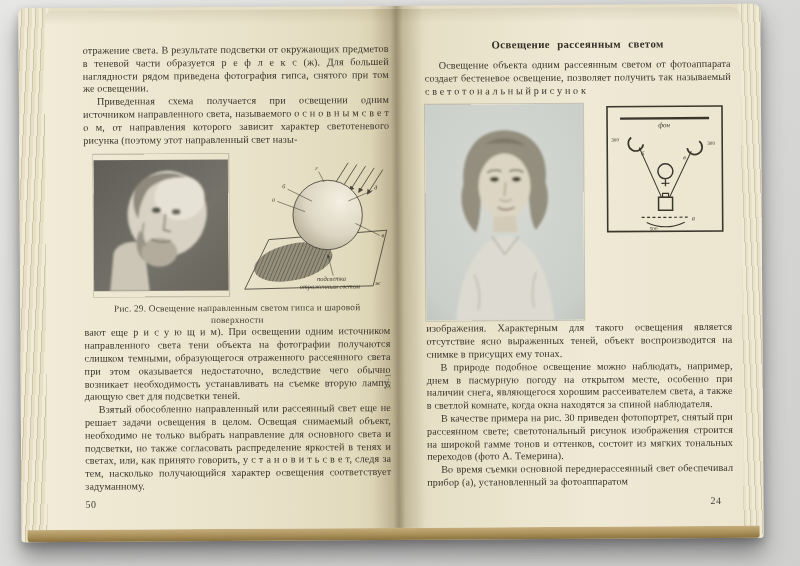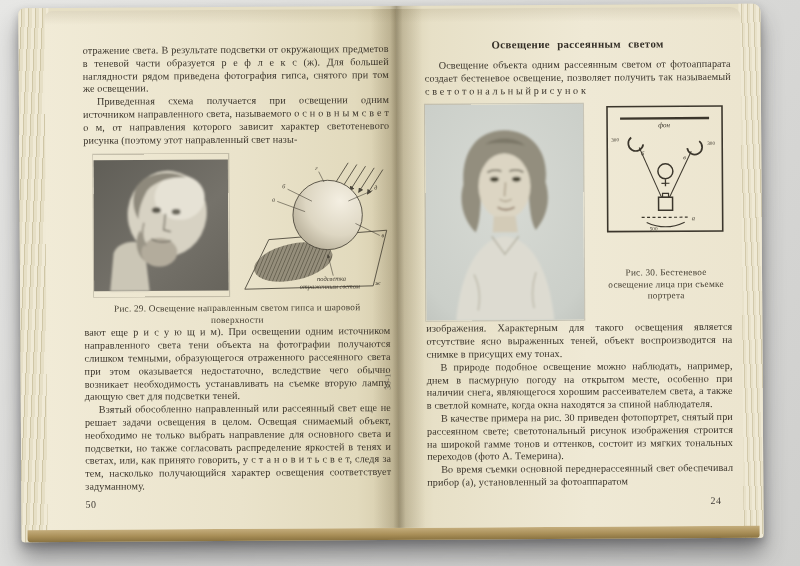--- a/index.html
+++ b/index.html
@@ -262,21 +262,20 @@
               <line x1="58" y1="80" x2="66" y2="80" stroke="#3b362c" stroke-width="1.1"></line>
 
               <rect x="55" y="94" width="14" height="13" fill="none" stroke="#3b362c" stroke-width="1.5"></rect>
               <rect x="59" y="90" width="6" height="4" fill="none" stroke="#3b362c" stroke-width="1.2"></rect>
 
               <line x1="38" y1="114" x2="84" y2="114" stroke="#3b362c" stroke-width="1.2" stroke-dasharray="3,2.4"></line>
               <text x="88" y="117" font-size="6.4" font-style="italic" fill="#3b362c">а</text>
               <path d="M43,119 q19,9 38,0" fill="none" stroke="#3b362c" stroke-width="1.1"></path>
               <text x="46" y="127" font-size="5.2" fill="#3b362c">500</text>
             </svg>
-            <div class="caption cap30">Рис. 30. Бестеневое освещение лица при съемке портрета</div>
           </div>
         </div>
 
         <p class="t after-fig">изображения. Характерным для такого освещения является отсутствие ясно выраженных теней, объект воспроизводится на снимке в присущих ему тонах.</p>
         <p class="t ind">В природе подобное освещение можно наблюдать, например, днем в пасмурную погоду на открытом месте, особенно при наличии снега, являющегося хорошим рассеивателем света, а также в светлой комнате, когда окна находятся за спиной наблюдателя.</p>
         <p class="t ind">В качестве примера на рис. 30 приведен фотопортрет, снятый при рассеянном свете; светотональный рисунок изображения строится на широкой гамме тонов и оттенков, состоит из мягких тональных переходов (фото А. Темерина).</p>
         <p class="t ind">Во время съемки основной переднерассеянный свет обеспечивал прибор (а), установленный за фотоаппаратом</p>
 
         <div class="pagenum pagenum-right">24</div>
       </div>

